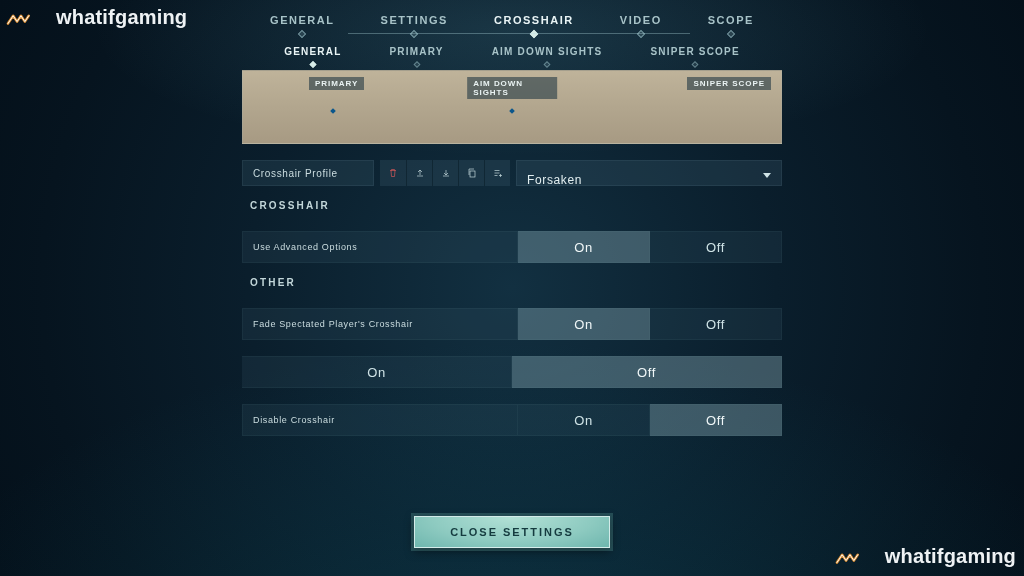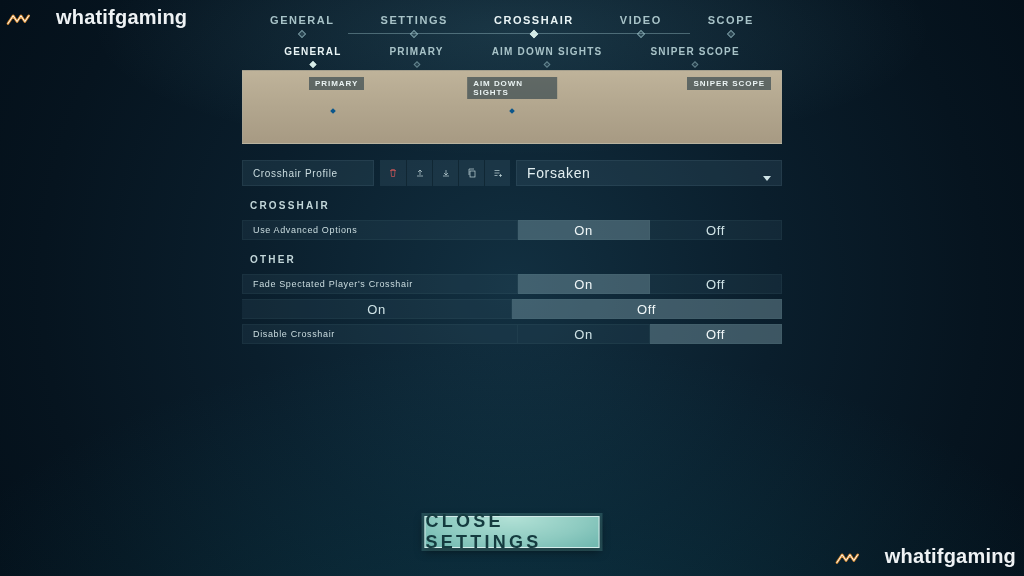--- a/index.html
+++ b/index.html
@@ -89,53 +89,53 @@
   }
   .profile-icons { display:flex; height:100%; }
   .iconbtn {
     width:26px; display:flex; align-items:center; justify-content:center;
     background: rgba(60,95,110,0.28); border-left:1px solid rgba(10,30,40,0.6); cursor:pointer;
   }
   .iconbtn:first-child { border-left:none; }
   .iconbtn svg { width:12px; height:12px; stroke:#cfe3e6; fill:none; stroke-width:1.3; }
   .iconbtn.delete svg { stroke:#e05a5a; }
   .profile-select {
-    flex:1; display:flex; align-items:flex-end; justify-content:space-between;
-    padding: 4px 10px; font-size:14px; color:#e2eef0; cursor:pointer;
+    flex:1; display:flex; align-items:flex-start; justify-content:space-between;
+    padding: 12px 10px; font-size:12px; color:#e2eef0; cursor:pointer;
     background: rgba(60,95,110,0.28); border:1px solid rgba(120,160,170,0.12);
   }
   .profile-select .chev { width:0; height:0; border-left:4px solid transparent; border-right:4px solid transparent; border-top:5px solid #cfe3e6; }
 
   
   .section-title {
     margin-top: 14px; margin-bottom: 4px; padding-left: 8px;
     font-size: 10px; font-weight:700; letter-spacing:0.22em; color:#c2d6d9;
   }
 
   
-  .row { display:flex; align-items:stretch; height:20px; margin-top:5px; }
+  .row { display:flex; align-items:stretch; height:32px; margin-top:16px; }
   .row .label {
     flex: 0 0 276px; display:flex; align-items:center; padding-left:10px;
     font-size:9px; color:#cbdde0;
     background: rgba(60,95,110,0.18); border:1px solid rgba(120,160,170,0.08);
   }
   .row .opts { flex:1; display:grid; grid-template-columns:1fr 1fr; gap:0; }
   .opt {
     display:flex; align-items:center; justify-content:center;
     font-size:13px; color:#cfe3e6; cursor:pointer;
     background: rgba(60,95,110,0.18); border:1px solid rgba(120,160,170,0.08); border-left:none;
   }
   .opt.sel { background: rgba(145,180,190,0.38); color:#f0f7f8; }
 
   
   .close-btn {
     position:absolute; bottom: 28px; left:50%; transform:translateX(-50%);
-    width: 175px; height: 32px;
+    width: 196px; height: 32px;
     display:flex; align-items:center; justify-content:center;
-    font-size: 18px; font-weight:700; letter-spacing:0.18em;
+    font-size: 11px; font-weight:700; letter-spacing:0.18em;
     color: #153b3f;
     background: radial-gradient(ellipse at 50% 0%, #b2e1d6 0%, #8dcac0 60%, #6eb6ae 100%);
     border: 1px solid rgba(220,240,238,0.9);
     box-shadow: 0 0 0 3px rgba(110,182,174,0.25), 0 3px 10px rgba(0,0,0,0.5);
     cursor:pointer;
   }
 </style>
 </head>
 <body>
 

